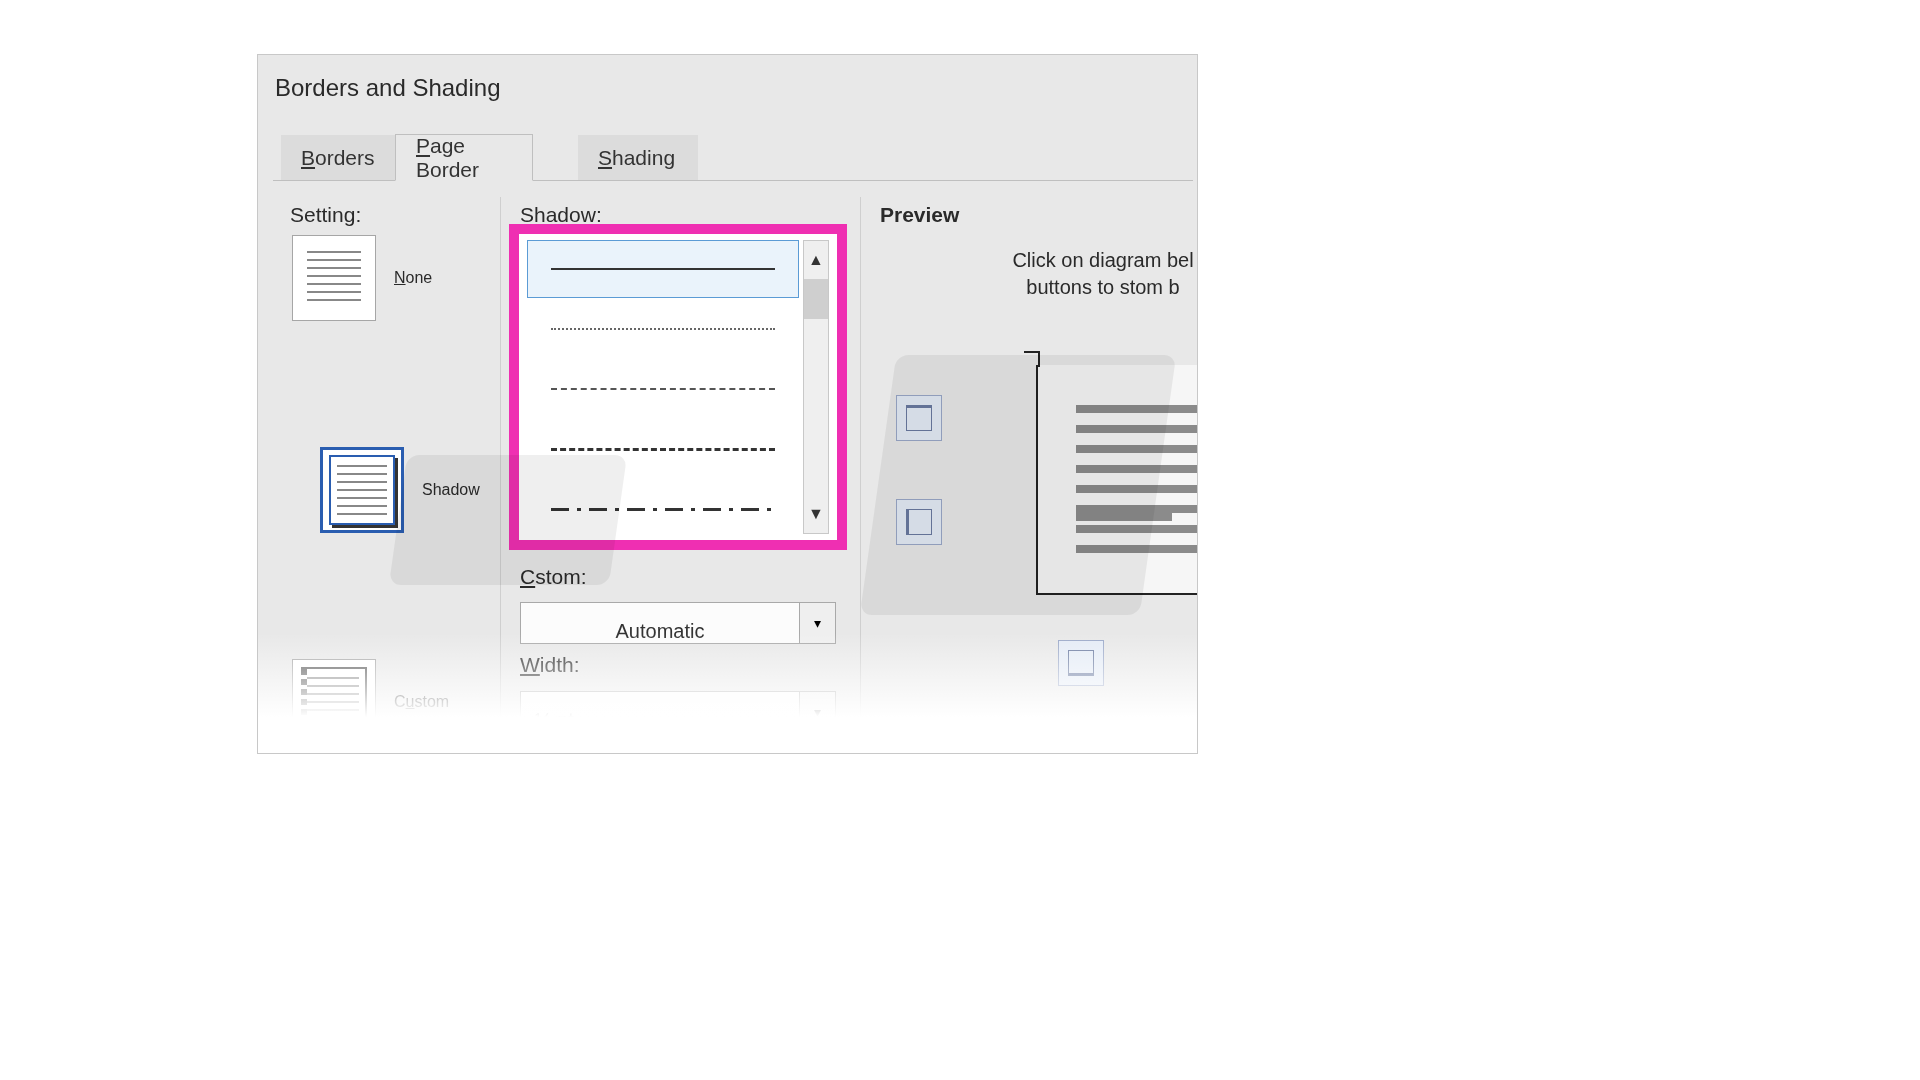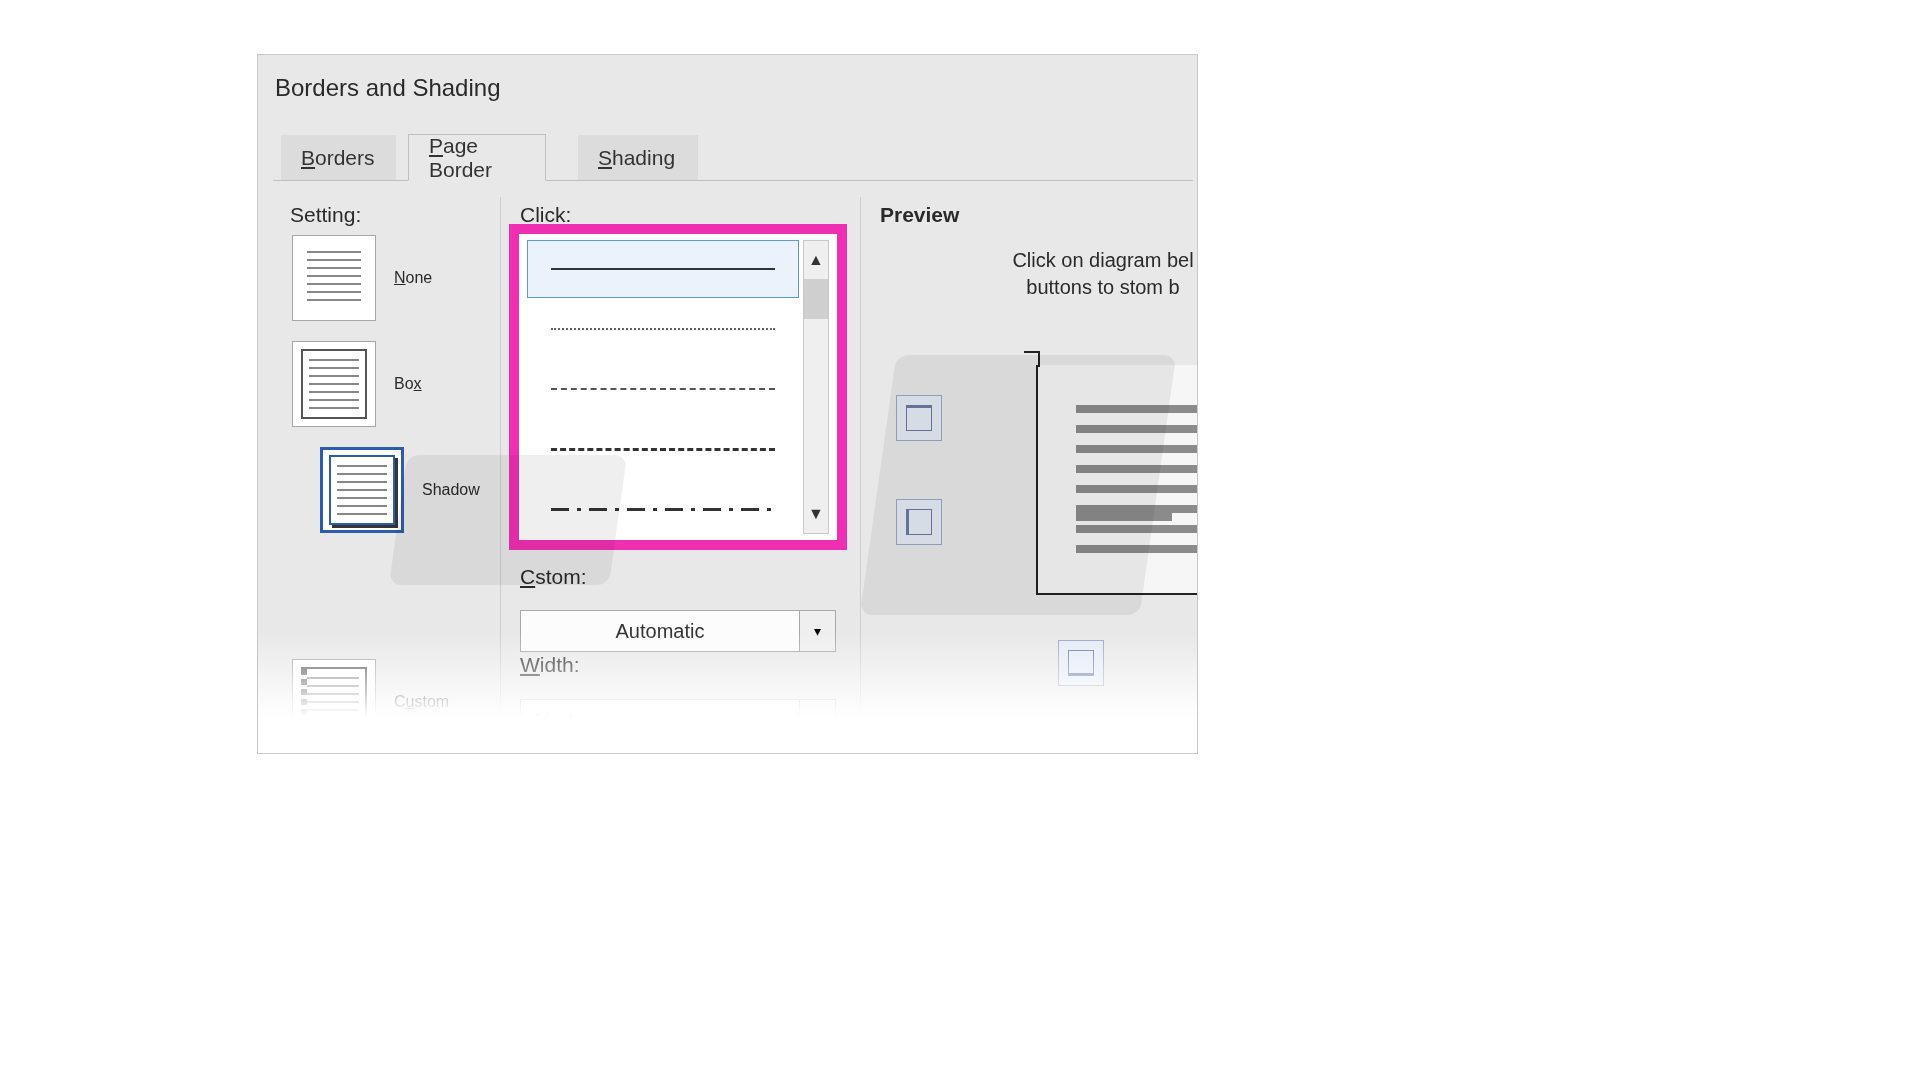--- a/index.html
+++ b/index.html
@@ -50,21 +50,21 @@
   .tab .ul{ text-decoration: underline; }
   .tab.active {
     background: #e8e8e8;
     border: 1px solid #bfbfbf;
     border-bottom: 1px solid #e8e8e8;
     top: -1px;
     height: 47px;
   }
   .tab.inactive { background: #dcdcdc; }
   #tab-borders { left: 8px; width: 115px; }
-  #tab-page    { left: 135px; width: 138px; }
+  #tab-page    { left: 122px; width: 138px; }
   #tab-shading { left: 305px; width: 120px; }
 
   .vline { position:absolute; top:142px; bottom:0; width:1px; background:#cfcfcf; }
   #vl1 { left: 242px; }
   #vl2 { left: 602px; }
 
   .label { position:absolute; font-size:21px; color:#2a2a2a; }
   #lbl-setting { left: 32px; top: 148px; }
   #lbl-style   { left: 262px; top: 148px; }
   #lbl-color   { left: 262px; top: 510px; }
@@ -140,21 +140,21 @@
   }
   .style-scroll { position:absolute; right:8px; top:6px; bottom:6px; width:26px; background:#efefef; border:1px solid #c8c8c8;}
   .style-scroll .arrow{ position:absolute; width:100%; height:38px; display:flex; align-items:center; justify-content:center; font-size:16px; color:#333; cursor:pointer;}
   .style-scroll .up{ top:0; }
   .style-scroll .down{ bottom:0; }
   .style-scroll .thumb{ position:absolute; top:38px; height:40px; left:0; right:0; background:#cfcfcf;}
 
   .dropdown {
     position:absolute; left:262px; width:316px; height:42px;
     border:1px solid #a9a9a9; background:#fcfcfc;
-    display:flex; align-items:center;margin-top:8px;
+    display:flex; align-items:flex-end;
   }
   #dd-color { top: 547px; }
   #dd-width { top: 636px; }
   .dropdown .dd-text { flex:1; text-align:center; font-size:20px; color:#333;}
   .dropdown .dd-left { flex:0 0 auto; padding-left:14px; font-size:20px;}
   .dropdown .dd-sample { flex:1; margin:0 14px; height:0; border-top:2px solid #333;}
   .dropdown .dd-btn { width:36px; height:40px; border-left:1px solid #a9a9a9; background:#efefef; display:flex; align-items:center; justify-content:center; font-size:14px;}
 
   
   .pv-btn{
@@ -214,21 +214,21 @@
     </div>
     <div id="tab-shading" class="tab inactive">
       <span><span class="ul">S</span><span>hading</span></span>
     </div>
   </div>
 
   <div class="vline" id="vl1"></div>
   <div class="vline" id="vl2"></div>
 
   <div class="label" id="lbl-setting">Setting:</div>
-  <div class="label" id="lbl-style">Click:</div>
+  <div class="label" id="lbl-style">Shadow:</div>
   <div class="label" id="lbl-color">
     <span class="ul">C</span><span>stom:</span>
   </div>
   <div class="label" id="lbl-width">
     <span class="ul">W</span><span>idth:</span>
   </div>
   <div class="label" id="lbl-preview">Preview</div>
   <div class="label" id="preview-hint">
     <span>Click on diagram bel</span><br>
     <span>buttons to stom b</span>
@@ -236,28 +236,20 @@
 
   <div class="setting-row" id="row-none">
     <div class="setting-icon">
       <div class="inner-page no-border">
           <div class="lines"></div>
         </div>
     </div>
     <div class="setting-label"><span class="ul">N</span><span>one</span></div>
   </div>
 
-  <div class="setting-row" id="row-box">
-    <div class="setting-icon">
-      <div class="inner-page">
-          <div class="lines"></div>
-        </div>
-    </div>
-    <div class="setting-label"><span>Bo</span><span class="ul">x</span></div>
-  </div>
 
   <div class="setting-row" id="row-shadow">
     <div class="setting-icon selected">
       <div class="inner-page shadow">
           <div class="lines"></div>
         </div>
     </div>
     <div class="setting-label"><span>Shadow</span></div>
   </div>
 

